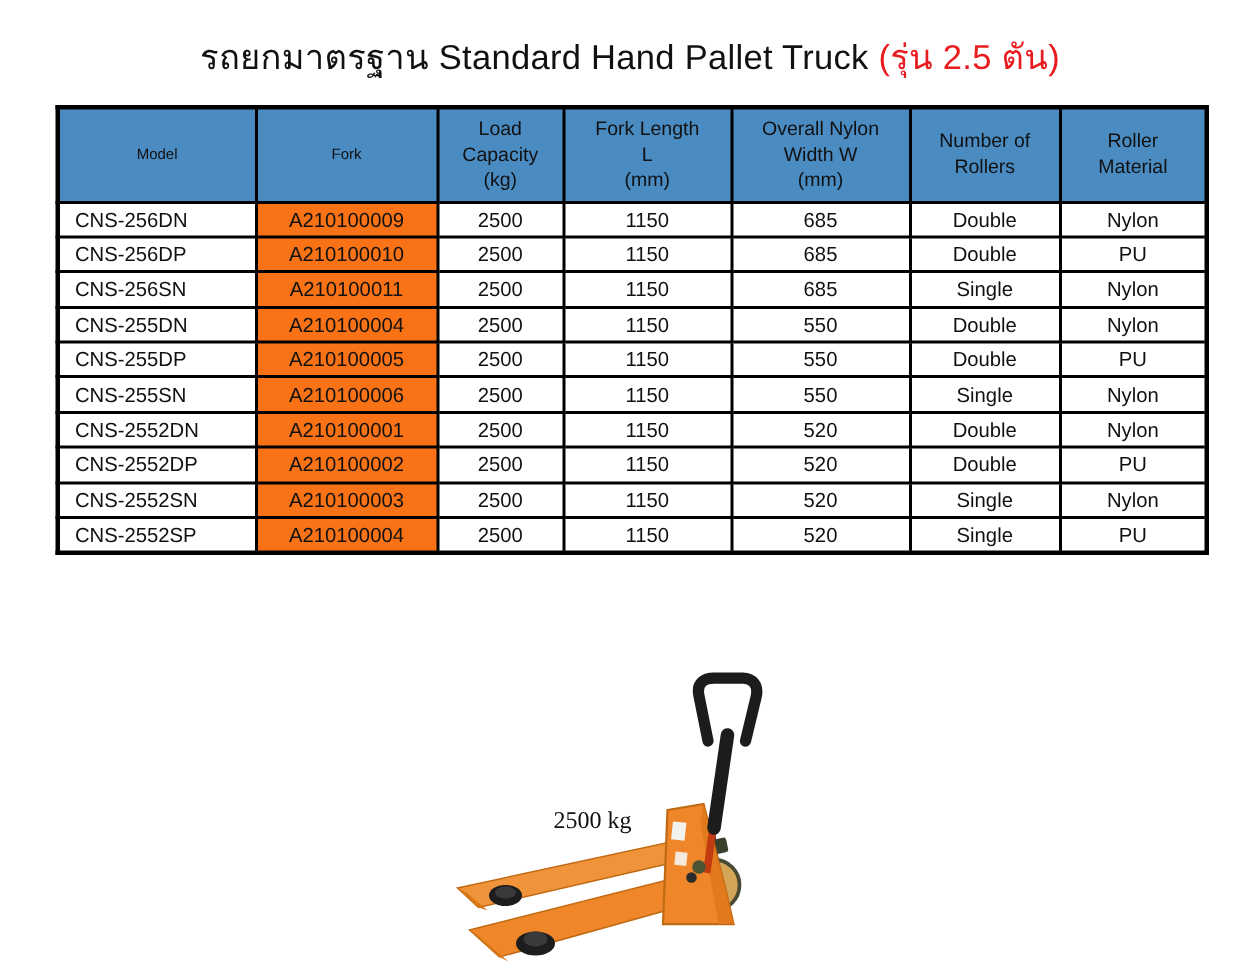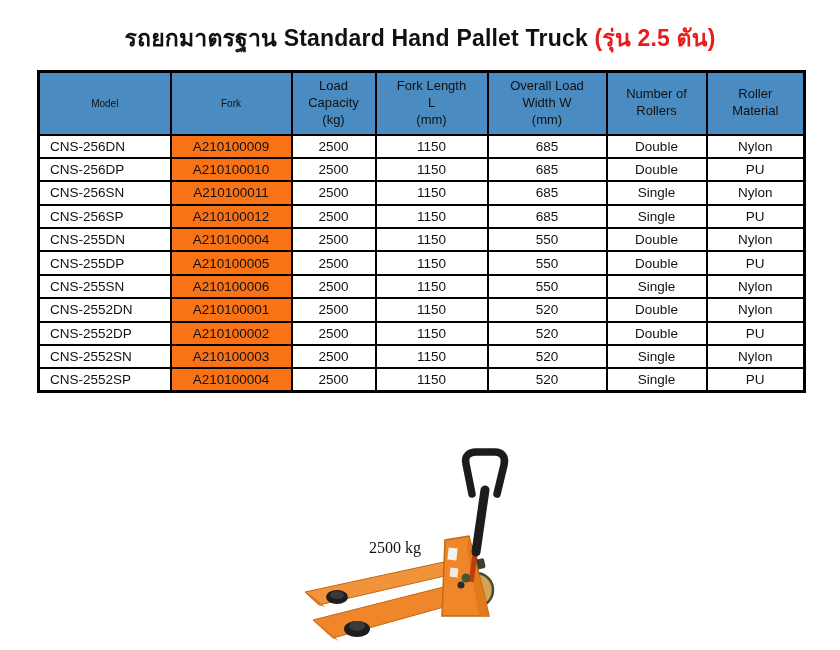--- a/index.html
+++ b/index.html
@@ -12,21 +12,21 @@
     font-family: "Liberation Sans", "DejaVu Sans", sans-serif;
     overflow: hidden;
   }
   .title {
     position: absolute;
     top: 20px;
     left: 0;
     width: 100%;
     text-align: center;
     font-size: 23px;
-    font-weight: bold;
+    font-weight: normal;
     color: #111111;
     letter-spacing: 0.2px;
   }
   .title .red { color: #e81b1f; }
 
   table.spec {
     position: absolute;
     left: 37px;
     top: 70px;
     width: 766px;
@@ -108,21 +108,21 @@
     <thead>
       <tr>
         <th class="big">Model</th>
         <th class="big">Fork</th>
         <th>Load
 Capacity
 (kg)</th>
         <th>Fork Length
 L
 (mm)</th>
-        <th>Overall Load
+        <th>Overall Nylon
 Width W
 (mm)</th>
         <th>Number of
 Rollers</th>
         <th>Roller
 Material</th>
       </tr>
     </thead>
     <tbody>
         <tr>
@@ -146,29 +146,20 @@
         <tr>
           <td class="model">CNS-256SN</td>
           <td class="code">A210100011</td>
           <td>2500</td>
           <td>1150</td>
           <td>685</td>
           <td>Single</td>
           <td>Nylon</td>
         </tr>
         <tr>
-          <td class="model">CNS-256SP</td>
-          <td class="code">A210100012</td>
-          <td>2500</td>
-          <td>1150</td>
-          <td>685</td>
-          <td>Single</td>
-          <td>PU</td>
-        </tr>
-        <tr>
           <td class="model">CNS-255DN</td>
           <td class="code">A210100004</td>
           <td>2500</td>
           <td>1150</td>
           <td>550</td>
           <td>Double</td>
           <td>Nylon</td>
         </tr>
         <tr>
           <td class="model">CNS-255DP</td>

